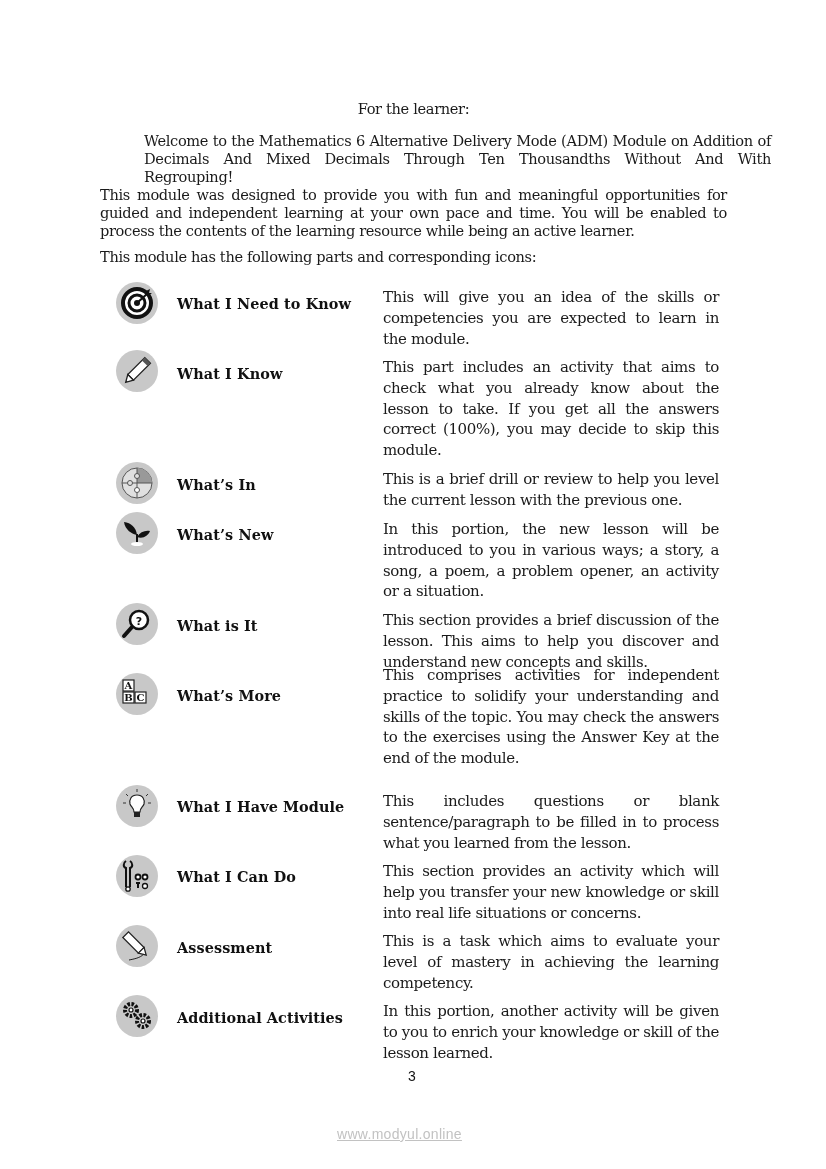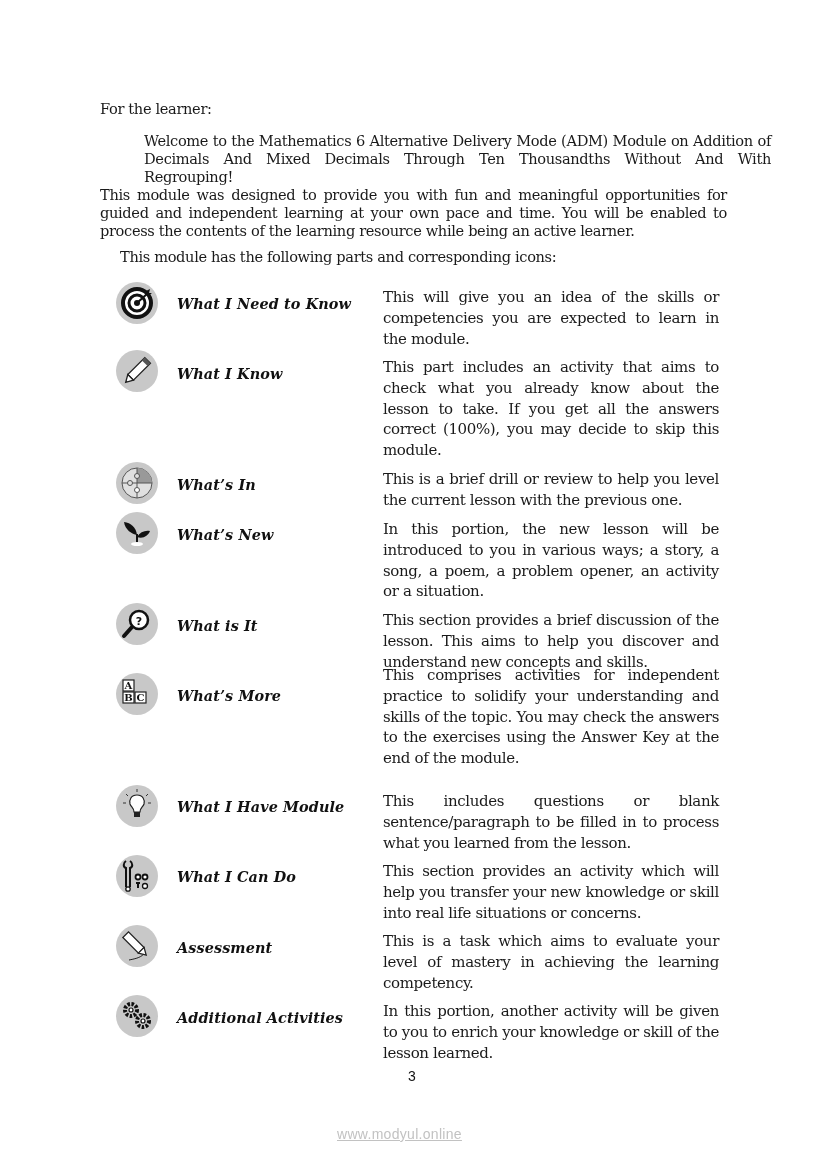--- a/index.html
+++ b/index.html
@@ -1,25 +1,25 @@
 <!DOCTYPE html>
 <html><head>
   <meta charset="utf-8">
   <style>
     html, body { margin: 0; padding: 0; background: #ffffff; }
     body { width: 826px; height: 1169px; position: relative; overflow: hidden; color: #1a1a1a; }
     .intro { position: absolute; left: 100px; width: 627px; font-size: 14.6px; line-height: 18px; font-family: "DejaVu Serif", serif; letter-spacing: -0.35px; }
-    .p-label { top: 100px; }
+    .p-label { top: 100px; text-align: center; }
     .p-welcome { top: 132px; text-align: justify; margin-left: 44px; }
     .p-designed { top: 186px; text-align: justify; }
-    .p-parts { top: 248px; margin-left: 20px; }
+    .p-parts { top: 248px; }
     .row { position: absolute; left: 0; width: 826px; }
     .icon { position: absolute; left: 116px; width: 42px; height: 42px; border-radius: 50%; background: #c8c8c8; }
     .icon svg { width: 42px; height: 42px; display: block; }
-    .label { position: absolute; left: 177px; font-family: "DejaVu Serif", serif; font-weight: bold; font-style: italic; font-size: 14.4px; letter-spacing: 0.1px; color: #111; white-space: nowrap; }
+    .label { position: absolute; left: 177px; font-family: "DejaVu Serif", serif; font-weight: bold; font-size: 14.4px; letter-spacing: 0.1px; color: #111; white-space: nowrap; }
     .desc { position: absolute; left: 383px; width: 336px; font-family: "DejaVu Serif", serif; font-size: 15px; line-height: 20.8px; text-align: justify; letter-spacing: -0.35px; }
     .page-num { position: absolute; left: 408px; top: 1068px; font-family: "Liberation Sans", sans-serif; font-size: 14px; color: #111; }
     .watermark { position: absolute; left: 337px; top: 1126px; font-family: "Liberation Sans", sans-serif; font-size: 14px; color: #c2c2c2; letter-spacing: 0.3px; text-decoration: underline; }
   </style>
 </head>
 <body>
 
 <div class="intro p-label">For the learner:</div>
 <div class="intro p-welcome">Welcome to the Mathematics 6 Alternative Delivery Mode (ADM) Module on Addition of Decimals And Mixed Decimals Through Ten Thousandths Without And With Regrouping!</div>
 <div class="intro p-designed">This module was designed to provide you with fun and meaningful opportunities for guided and independent learning at your own pace and time. You will be enabled to process the contents of the learning resource while being an active learner.</div>

